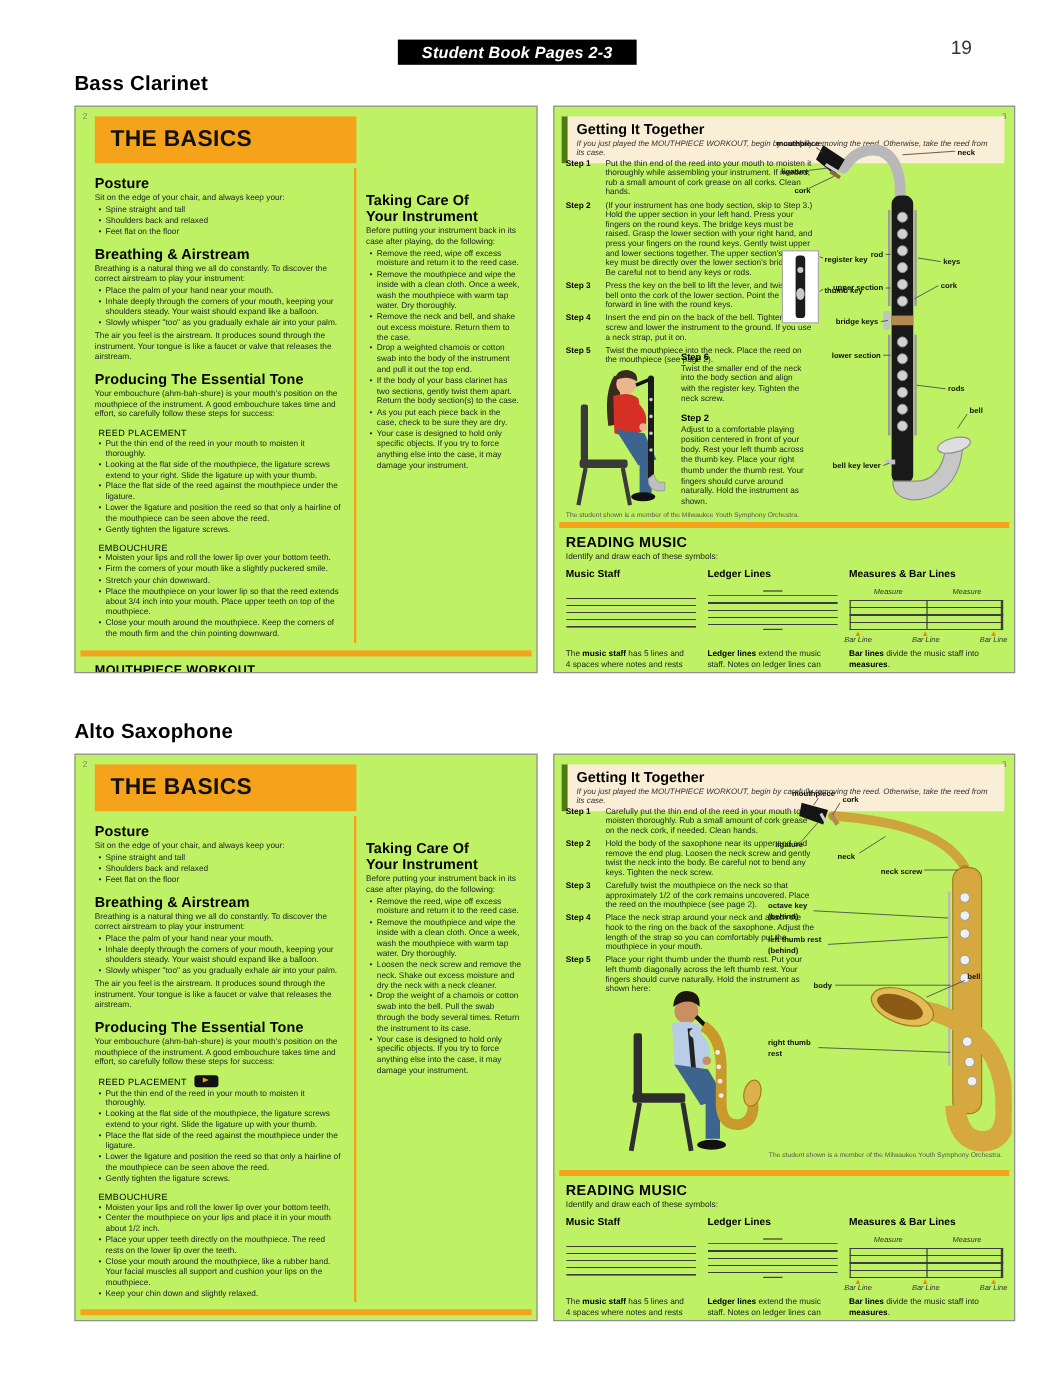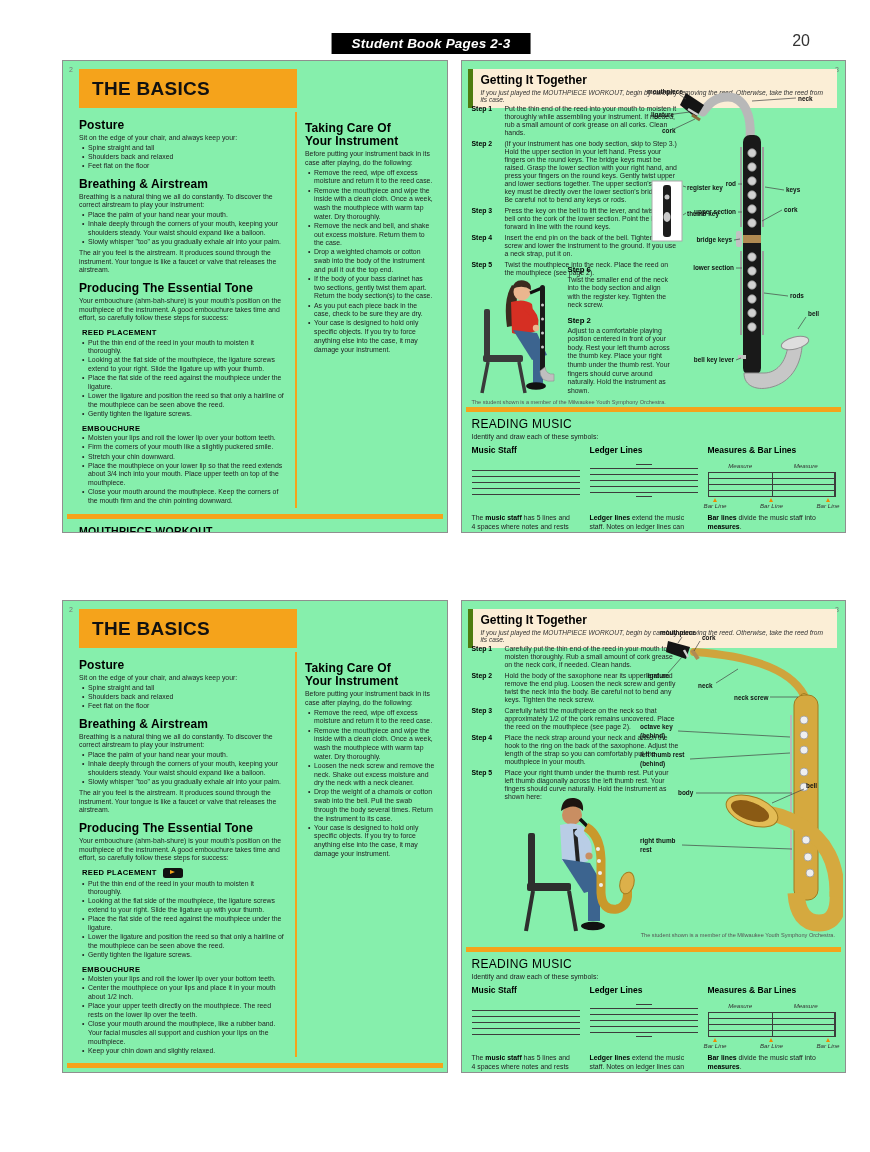--- a/index.html
+++ b/index.html
@@ -6,36 +6,36 @@
   html,body{width:870px;height:1152px;background:#fff;font-family:"Liberation Sans",sans-serif;color:#1d1d1d;position:relative;overflow:hidden}
   
   .hdr-badge{position:absolute;left:50%;transform:translateX(-52%);top:33px;background:#000;color:#fff;font-style:italic;font-weight:bold;font-size:13.5px;padding:3px 20px;letter-spacing:.2px}
   .hdr-pagenum{position:absolute;right:60px;top:32px;font-size:16px;color:#333}
   
   .spread{position:absolute;left:62px;width:784px}
   #spread-bass{top:60px}
   #spread-sax{top:600px}
   .spread-title{font-size:17px;font-weight:800;letter-spacing:.2px;margin-bottom:8px;color:#000}
   .pages{display:flex;gap:13px}
-  .page{width:389px;height:473px;border:1.5px solid #8f8f8f;background:#86efac;position:relative;overflow:hidden}
+  .page{width:389px;height:473px;border:1.5px solid #8f8f8f;background:#bef264;position:relative;overflow:hidden}
   .pn{position:absolute;font-size:7px;color:#777;top:5px}
   .pn-l{left:6px}.pn-r{right:6px}
   
   .banner{margin:8px 0 4px 16px;width:218px;background:#F5A31B;padding:9px 0 8px 13px;font-size:19px;font-weight:800;color:#111;letter-spacing:.3px}
   .cols{display:flex;padding:0 12px 0 16px}
   .main-col{width:216px;padding-right:9px}
   .vdiv{width:2px;background:#F5A31B}
   .care-col{flex:1;padding-left:8px}
   h3.sec{font-size:12px;font-weight:800;color:#000;margin:6px 0 2px;letter-spacing:.1px}
-  .care-col h3.sec{line-height:1.1;margin-top:10px}
+  .care-col h3.sec{line-height:1.1;margin-top:21px}
   p.body, .blist li{font-size:6.9px;line-height:1.26;color:#222}
   .blist{list-style:none;margin:1px 0 2px}
   .blist li{padding-left:9px;position:relative;margin-bottom:.5px}
   .blist li::before{content:"\2022";position:absolute;left:3px;top:0}
-  h4.sub{font-size:7.6px;font-weight:700;color:#000;margin:5px 0 1.5px 3px;letter-spacing:.3px;display:flex;align-items:flex-start}
+  h4.sub{font-size:7.6px;font-weight:400;color:#000;margin:5px 0 1.5px 3px;letter-spacing:.3px;display:flex;align-items:flex-end}
   .hbar{height:5px;background:#F5A31B;margin:6px 4px 0 4px}
   .workout{padding:6px 16px 0 16px}
   .workout h3{font-size:10.5px;font-weight:700;color:#000;letter-spacing:.3px}
   .workout p{font-size:6.9px;line-height:1.3;margin-top:2px;color:#222}
   .play-badge{display:inline-block;width:20px;height:10px;background:#111;border-radius:2.5px;position:relative;margin-left:6px}
   .play-badge::after{content:"";position:absolute;left:7.5px;top:2.4px;border-left:5.4px solid #F5A31B;border-top:2.7px solid transparent;border-bottom:2.7px solid transparent}
   
   .git-head{position:absolute;top:8px;left:6px;right:8px;background:#FBEED6;border-left:5px solid #4d7c0f;padding:4px 8px 5px}
   .git-head h3{font-size:12px;font-weight:800;color:#000}
   .git-head p{font-size:6.6px;font-style:italic;color:#333;margin-top:1.5px}
@@ -48,21 +48,21 @@
   .step67 h4{font-size:7.8px;font-weight:800;margin-bottom:1.5px;color:#000}
   .step67 p{font-size:6.9px;line-height:1.25;color:#222;margin-bottom:6px}
   .photo{position:absolute}
   .photo-bass{left:12px;top:214px;width:88px;height:122px}
   .photo-sax{left:58px;top:188px;width:150px;height:148px}
   .credit{position:absolute;font-size:5.6px;color:#555}
   .credit-l{left:10px;top:338px}
   .credit-r{right:10px;top:331px;text-align:right}
   .hbar2{position:absolute;left:4px;right:4px;top:346px;height:5px;background:#F5A31B}
   .rm{position:absolute;left:10px;right:8px;top:356px}
-  .rm h3{font-size:12px;font-weight:400;color:#000;letter-spacing:.3px}
+  .rm h3{font-size:12px;font-weight:700;color:#000;letter-spacing:.3px}
   .rm > p{font-size:7px;color:#222;margin:2px 0 5px}
   .rm-cols{display:flex}
   .rm-col{width:118px}
   .rm-col.wide{width:131px}
   .rm-col + .rm-col{margin-left:10px}
   .rm-col h4{font-size:8.5px;font-weight:800;color:#000;margin-bottom:7px}
   .staff{width:108px;height:25px;background-image:repeating-linear-gradient(to bottom,#3c3c3c 0,#3c3c3c 1px,transparent 1px,transparent 6px);background-size:100% 25px;background-repeat:no-repeat}
   .staff-slot{height:47px;padding-top:8px}
   .ledger-line{width:16px;height:1.2px;background:#3c3c3c;margin:0 auto}
   .ledger-wrap .staff{margin:3px 0}
@@ -78,23 +78,24 @@
   .mb-bcol em{font-size:6.2px;font-style:italic;color:#333;white-space:nowrap}
   .rm-cap{font-size:6.9px;line-height:1.3;color:#222;margin-top:5px;padding-right:4px}
   .rm-cap b{color:#000}
   svg text{font-family:"Liberation Sans",sans-serif;font-size:6.4px;font-weight:600;fill:#111}
   svg line.lbl{stroke:#444;stroke-width:.7}
 </style>
 </head>
 <body>
 
 <div class="hdr-badge">Student Book Pages 2-3</div>
-<div class="hdr-pagenum">20</div>
+<div class="hdr-pagenum">19</div>
 
 <section class="spread" id="spread-bass">
+  <h2 class="spread-title">Bass Clarinet</h2>
   <div class="pages">
 
     <div class="page">
       <span class="pn pn-l">2</span>
       <div class="banner">THE BASICS</div>
       <div class="cols">
         <div class="main-col">
           <h3 class="sec">Posture</h3>
           <p class="body">Sit on the edge of your chair, and always keep your:</p>
           <ul class="blist">
@@ -330,20 +331,21 @@
             </div>
             <p class="rm-cap"><b>Bar lines</b><span> divide the music staff </span><span>into </span><b>measures</b><span>.</span></p>
           </div>
         </div>
       </div>
     </div>
   </div>
 </section>
 
 <section class="spread" id="spread-sax">
+  <h2 class="spread-title">Alto Saxophone</h2>
   <div class="pages">
 
     <div class="page">
       <span class="pn pn-l">2</span>
       <div class="banner">THE BASICS</div>
       <div class="cols">
         <div class="main-col">
           <h3 class="sec">Posture</h3>
           <p class="body">Sit on the edge of your chair, and always keep your:</p>
           <ul class="blist">

